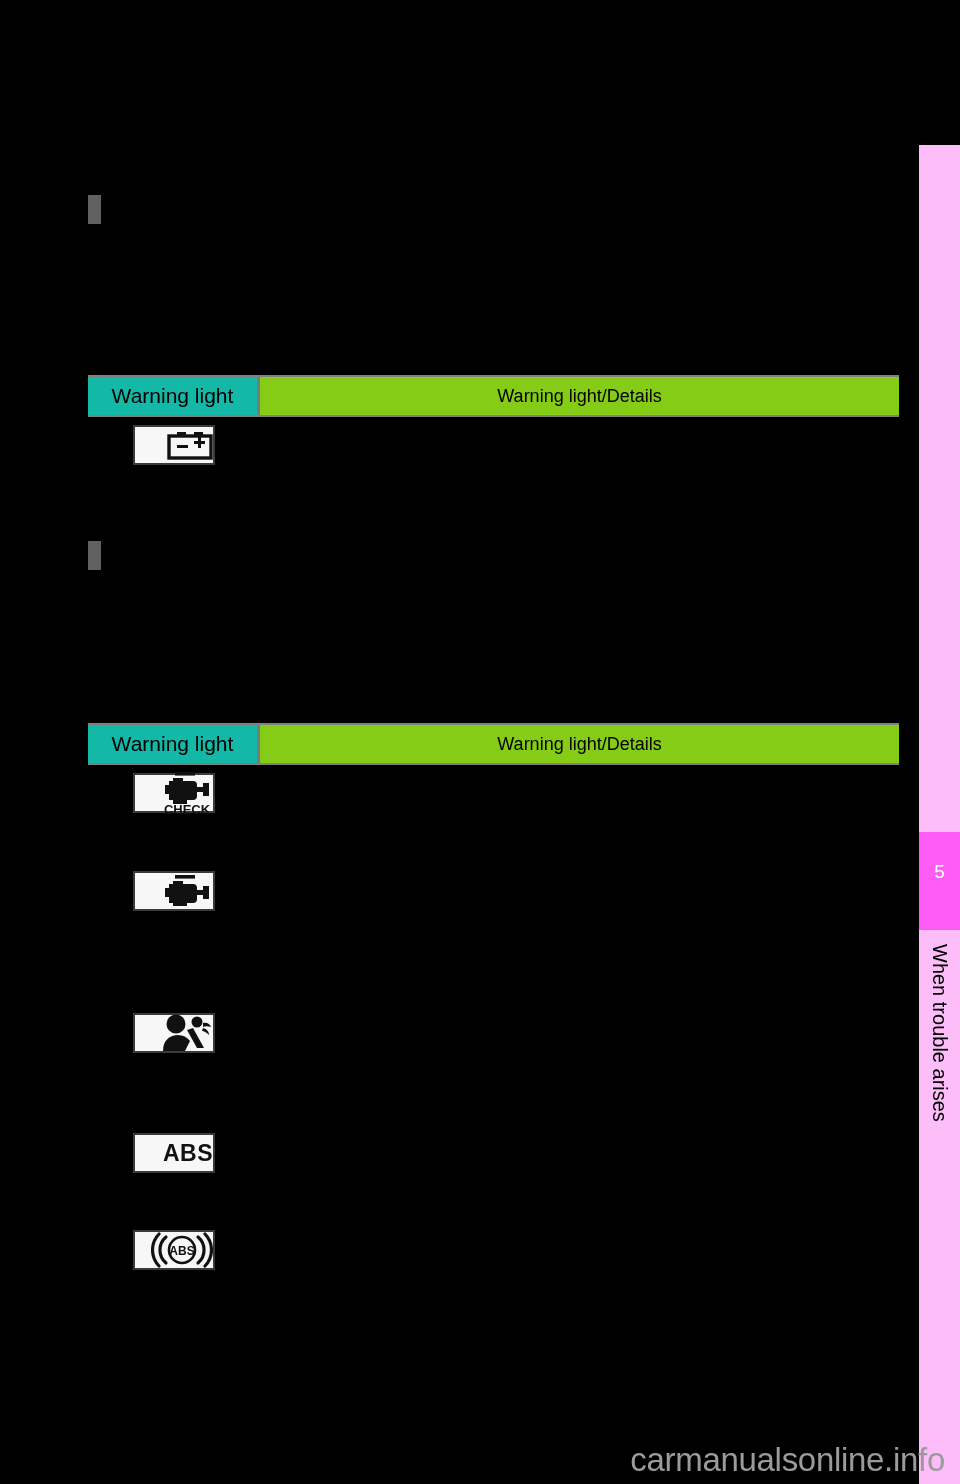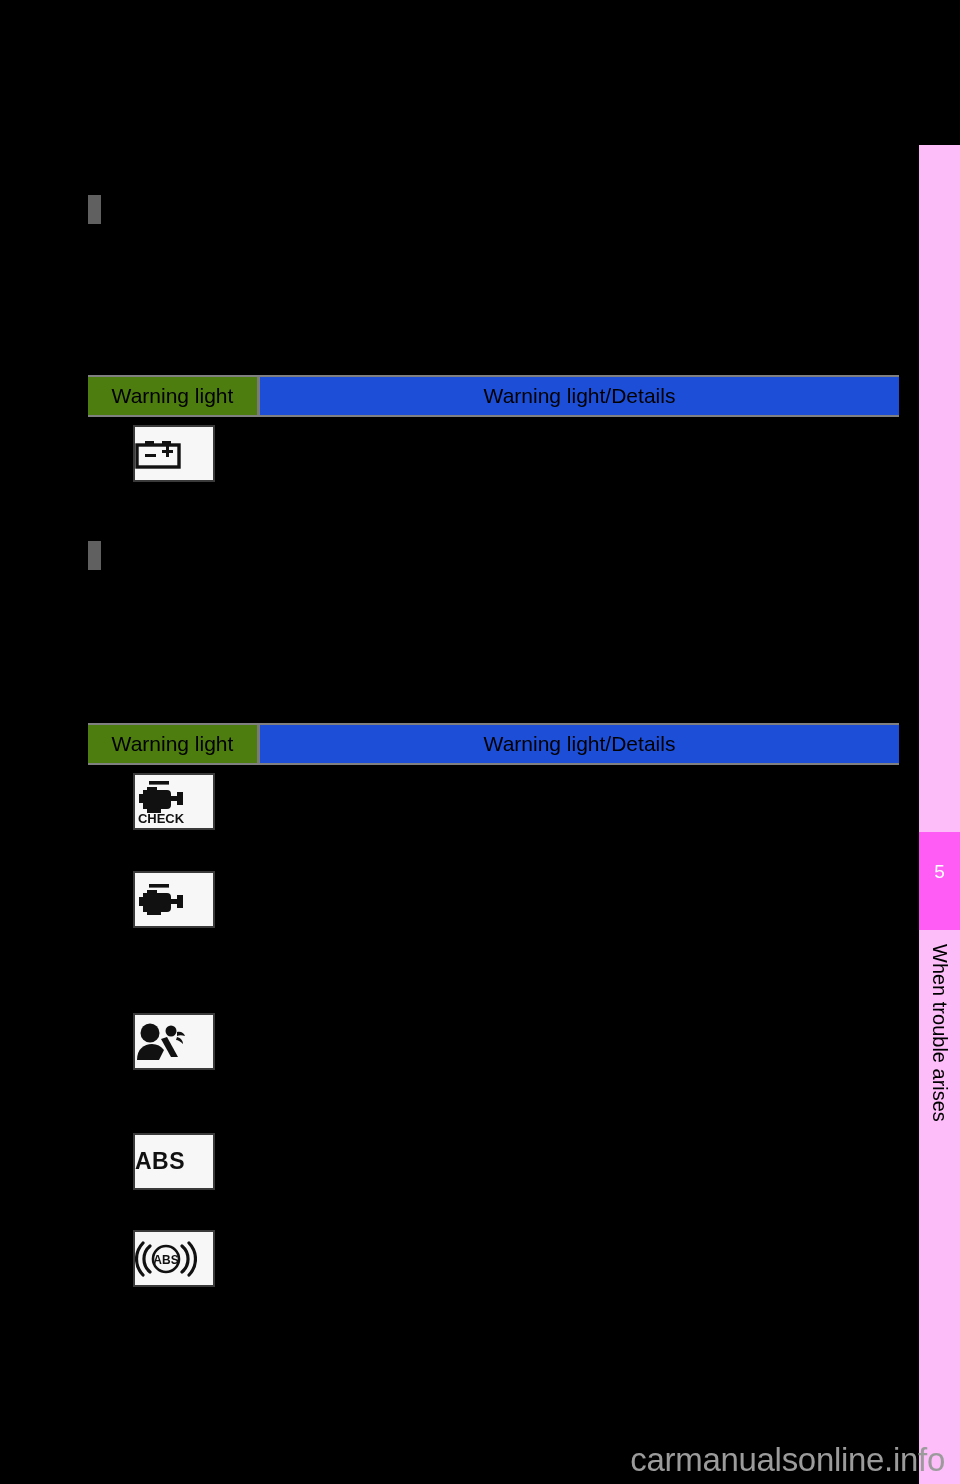--- a/index.html
+++ b/index.html
@@ -114,30 +114,30 @@
 
   .wl-head {
     display:flex;
     width:811px;
     height:42px;
     border-top:2px solid #808080;
     border-bottom:2px solid #808080;
   }
   .wl-head .c1 {
     width:172px;
-    background:#4d7c0f;
+    background:#14b8a6;
     border-right:3px solid #7A7A7A;
     display:flex; align-items:center; justify-content:center;
     color:#000; font-size:21px;
   }
   .wl-head .c2 {
     flex:1;
-    background:#1d4ed8;
+    background:#84cc16;
     display:flex; align-items:center; justify-content:center;
-    color:#000; font-size:21px;
+    color:#000; font-size:18px;
   }
 
   .wl-body { width:811px; }
   .wl-row {
     display:flex;
     width:811px;
     position:relative;
   }
   .wl-iconcell {
     width:172px;
@@ -149,27 +149,27 @@
   .wl-textcell {
     flex:1;
     color:#000;
     font-size:19px;
     line-height:26px;
     padding:8px 6px 0 8px;
   }
 
   
   .wl-icon {
-    width:82px; height:57px;
+    width:82px; height:40px;
     background:#F7F7F7;
     border:2px solid #3A3A3A;
     position:relative;
     display:flex;
     align-items:center;
-    justify-content:flex-start;
+    justify-content:flex-end;
     flex:none;
   }
   .wl-icon svg { display:block; }
   .wl-icon .abstext {
     font-size:23px;
     font-weight:bold;
     color:#111;
     letter-spacing:0.5px;
     font-family:"Liberation Sans", sans-serif;
   }

